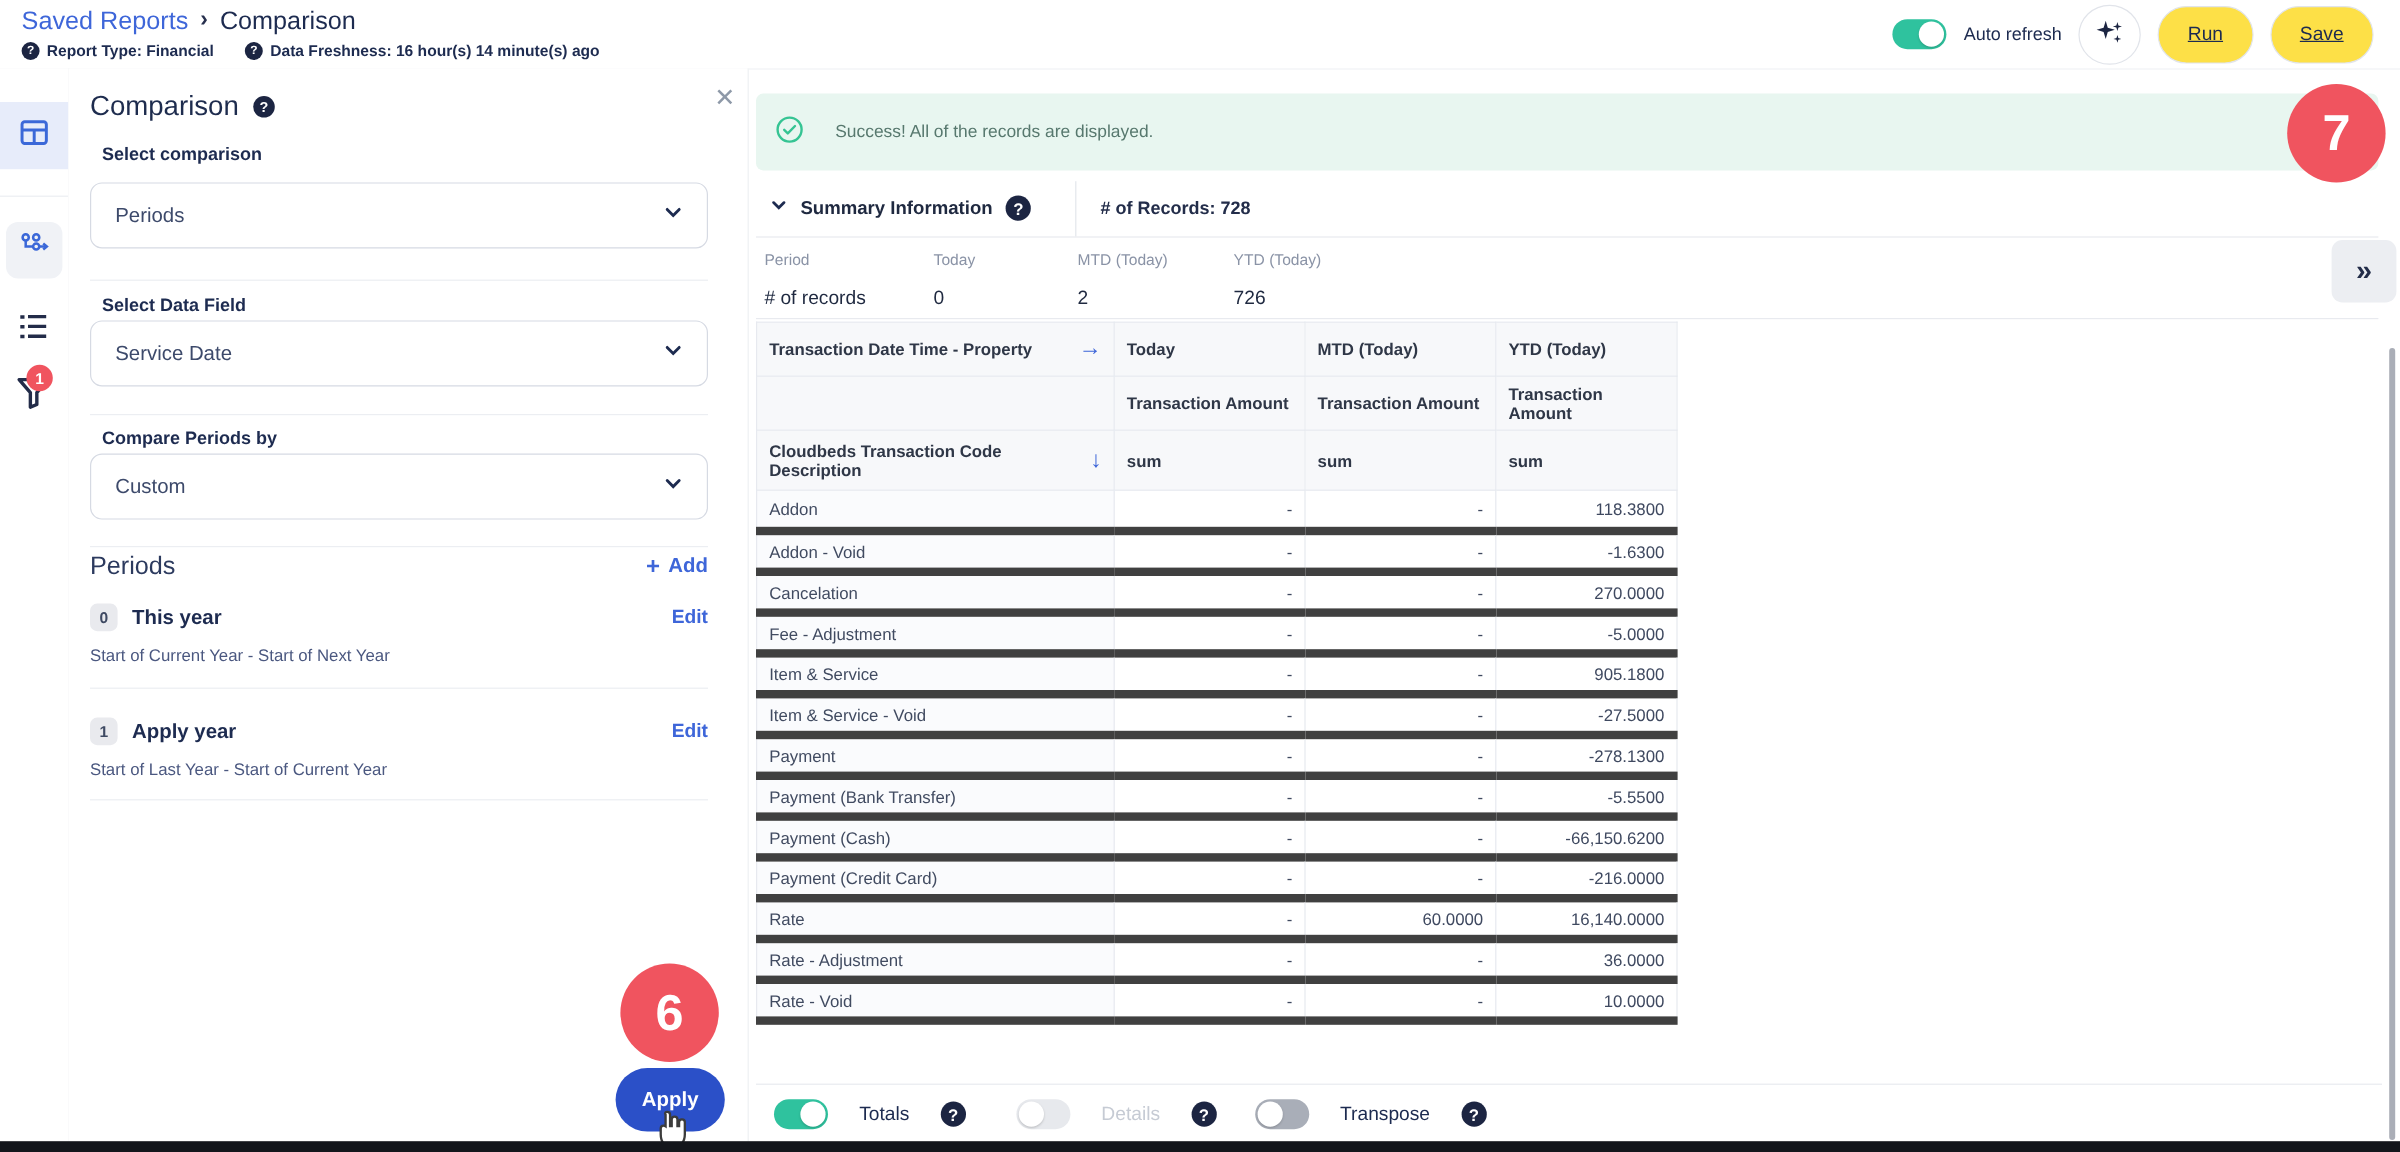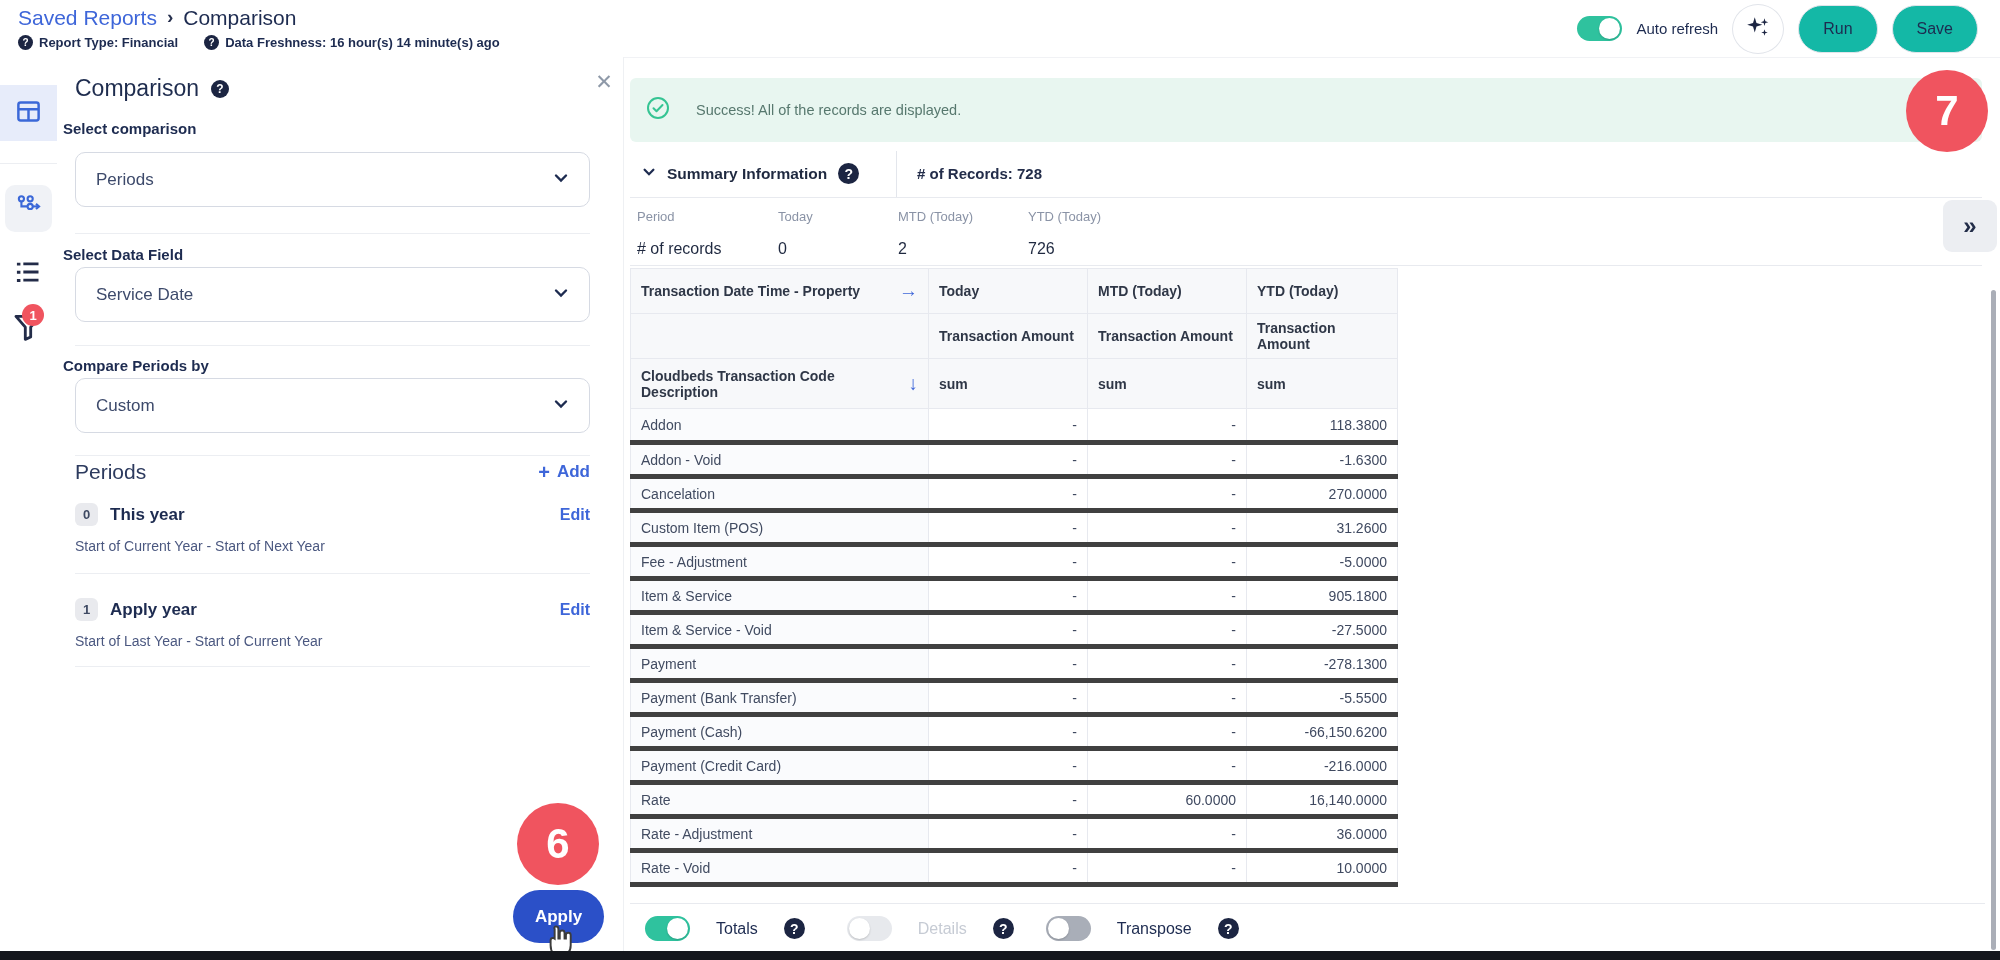--- a/index.html
+++ b/index.html
@@ -25,41 +25,41 @@
   .sw-sm{width:45px;height:25px;}
   .sw-sm .knob{width:21px;height:21px;}
   .sw-on{background:#2fc29e;}
   .sw-on .knob{right:2px;}
   .sw-off-light{background:#e7e9ed;}
   .sw-off-dark{background:#a9aeb8;}
   .sw-off-light .knob,.sw-off-dark .knob{left:2px;}
   .auto-label{font-size:15px;color:#1d2b50;}
   .round-btn{width:52px;height:50px;border-radius:50%;border:1.5px solid #e1e4ea;background:#fff;
              display:flex;align-items:center;justify-content:center;cursor:pointer;}
-  .pill-btn{height:48px;padding:0 24px;border-radius:24px;border:1.5px solid #e1e4ea;background:#14b8a6;
+  .pill-btn{height:48px;padding:0 24px;border-radius:24px;border:1.5px solid #e1e4ea;background:#fde047;
             display:flex;align-items:center;justify-content:center;font-size:16px;font-weight:500;
-            color:#1d2b50;cursor:pointer;font-family:inherit;}
+            color:#1d2b50;cursor:pointer;font-family:inherit;text-decoration:underline;}
   
   .rail{position:absolute;left:0;top:57px;width:57px;height:894px;background:#fff;border-right:1px solid #e9ebef;}
   .rail-active{position:absolute;left:0;top:28px;width:57px;height:56px;background:#e7ecfa;
                display:flex;align-items:center;justify-content:center;cursor:pointer;}
   .rail-div{position:absolute;left:0;top:106px;width:57px;height:1px;background:#eceef2;}
   .rail-item2{position:absolute;left:5px;top:128px;width:47px;height:47px;border-radius:10px;background:#f0f2f6;
               display:flex;align-items:center;justify-content:center;cursor:pointer;}
   .rail-item3{position:absolute;left:9px;top:200px;width:38px;height:34px;display:flex;align-items:center;justify-content:center;cursor:pointer;}
   .rail-item4{position:absolute;left:8px;top:252px;width:40px;height:40px;display:flex;align-items:center;justify-content:center;cursor:pointer;}
   .mini-badge{position:absolute;left:22px;top:247px;width:22px;height:22px;border-radius:50%;background:#f0545f;
               color:#fff;font-size:13px;font-weight:bold;display:flex;align-items:center;justify-content:center;}
   
   .panel{position:absolute;left:57px;top:57px;width:566px;height:894px;background:#fff;border-right:1px solid #eef0f3;}
   .panel-close{position:absolute;left:536px;top:14px;width:22px;height:22px;color:#8e99a8;font-size:21px;
                line-height:22px;text-align:center;cursor:pointer;}
   .panel-title-row{position:absolute;left:18px;top:18px;display:flex;align-items:center;gap:12px;}
   .panel-title{font-size:23px;color:#1e2c4e;}
-  .fld-label{position:absolute;left:6px;font-size:15px;font-weight:bold;color:#1d2b50;}
+  .fld-label{position:absolute;left:28px;font-size:15px;font-weight:bold;color:#1d2b50;}
   .select-box{position:absolute;left:18px;width:515px;height:55px;border:1.5px solid #d6dae3;border-radius:10px;
               background:#fff;display:flex;align-items:center;justify-content:space-between;
               padding:0 20px;box-sizing:border-box;cursor:pointer;}
   .select-val{font-size:17px;color:#3d4a6b;}
   .p-div{position:absolute;left:18px;width:515px;height:1px;background:#eceef2;}
   .periods-row{position:absolute;left:18px;top:403px;width:515px;display:flex;align-items:center;justify-content:space-between;}
   .periods-h{font-size:21px;color:#2c3a5e;}
   .add-link{display:flex;align-items:center;gap:7px;color:#3e66d9;font-weight:bold;font-size:17px;cursor:pointer;}
   .add-plus{font-size:20px;font-weight:bold;}
   .period-item{position:absolute;left:18px;width:515px;display:flex;align-items:center;}
@@ -94,21 +94,21 @@
   
   .pivot{position:absolute;left:630px;top:268px;width:767px;border-collapse:collapse;table-layout:fixed;
          font-size:14px;color:#3f4960;}
   .pivot th,.pivot td{border:1px solid #e7e9ef;box-sizing:border-box;overflow:hidden;}
   .pivot thead th{background:#f7f8fa;text-align:left;font-weight:bold;color:#2f3747;padding:6px 10px;}
   .pivot tr.h1 th{height:45px;}
   .pivot tr.h2 th{height:45px;}
   .pivot tr.h3 th{height:50px;}
   .th-flex{display:flex;align-items:center;justify-content:space-between;gap:6px;}
   .blue-arrow{color:#3e66d9;font-size:19px;font-weight:bold;flex:none;}
-  .pivot td{height:34px;padding:4px 10px;border-top:1px solid #eef0f4;border-bottom:5px solid #404040;}
+  .pivot td{height:34px;padding:4px 10px;border-top:1px solid #eef0f4;border-bottom:7px solid #404040;}
   .pivot td.c-dim{background:#fafbfd;color:#414b61;}
   .pivot td.c-num{text-align:right;color:#3f4960;}
   
   .toggle-bar{position:absolute;left:630px;top:903px;width:1355px;height:49px;border-top:1px solid #e8eaef;
               background:#fff;display:flex;align-items:center;}
   .tg-group{display:flex;align-items:center;gap:26px;}
   .tg-label{font-size:16px;font-weight:500;color:#1d2b50;}
   .tg-label.dim{color:#c6cbd4;}
   
   .scroll-thumb{position:absolute;left:1991px;top:290px;width:5px;height:660px;background:#aaaeb7;border-radius:3px;}
@@ -358,26 +358,20 @@
           <td class="c-num">-</td>
           <td class="c-num">-1.6300</td>
         </tr>
         <tr>
           <td class="c-dim">Cancelation</td>
           <td class="c-num">-</td>
           <td class="c-num">-</td>
           <td class="c-num">270.0000</td>
         </tr>
         <tr>
-          <td class="c-dim">Custom Item (POS)</td>
-          <td class="c-num">-</td>
-          <td class="c-num">-</td>
-          <td class="c-num">31.2600</td>
-        </tr>
-        <tr>
           <td class="c-dim">Fee - Adjustment</td>
           <td class="c-num">-</td>
           <td class="c-num">-</td>
           <td class="c-num">-5.0000</td>
         </tr>
         <tr>
           <td class="c-dim">Item &amp; Service</td>
           <td class="c-num">-</td>
           <td class="c-num">-</td>
           <td class="c-num">905.1800</td>

